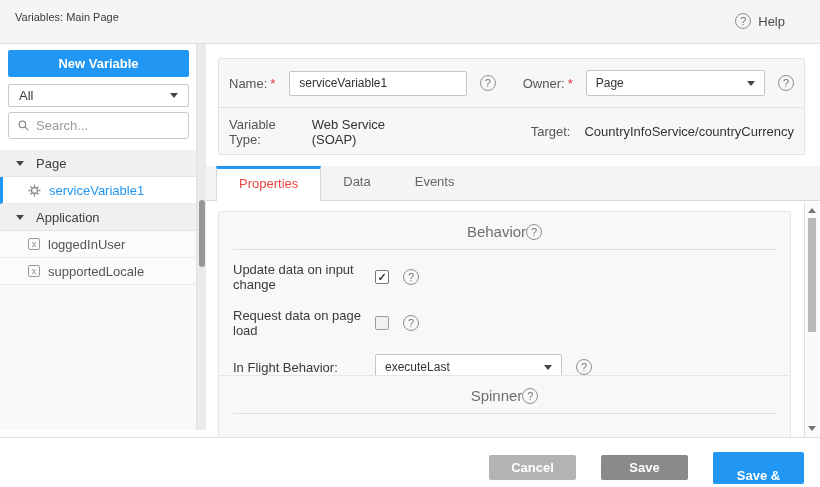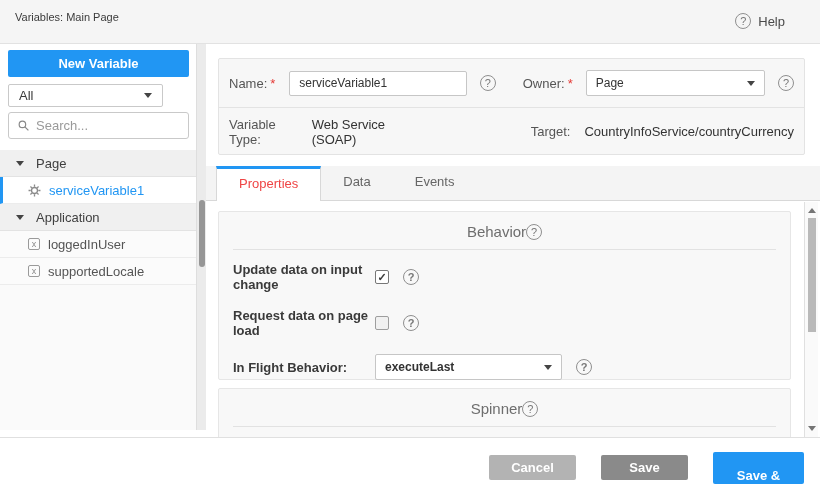--- a/index.html
+++ b/index.html
@@ -15,21 +15,21 @@
   .header-help { position:absolute; right:35px; top:13px; display:flex; align-items:center; gap:7px;
     color:#4a4a4a; cursor:pointer; }
   .help-circle { display:inline-flex; align-items:center; justify-content:center;
     width:16px; height:16px; border:1px solid #8f8f8f; border-radius:50%;
     font-size:11px; color:#777; background:transparent; flex:0 0 auto; }
   
   .sidebar { position:absolute; left:0; top:44px; width:196px; height:386px; background:#fff; }
   .btn-new-variable { position:absolute; left:8px; top:6px; width:181px; height:27px;
     background:#2196f3; color:#fff; font-weight:bold; font-size:13px; border:none; border-radius:2px;
     display:flex; align-items:center; justify-content:center; cursor:pointer; }
-  .filter-select { position:absolute; left:8px; top:40px; width:155px; height:23px;
+  .filter-select { position:absolute; left:8px; top:40px; width:181px; height:23px;
     background:#fff; border:1px solid #c9c9c9; border-radius:2px;
     display:flex; align-items:center; padding:0 10px; cursor:pointer; }
   .filter-select .sel-text { flex:1; color:#3a3a3a; }
   .caret-down { width:0; height:0; border-left:4px solid transparent; border-right:4px solid transparent;
     border-top:5px solid #444; }
   .search-box { position:absolute; left:8px; top:68px; width:181px; height:27px;
     background:#fff; border:1px solid #c9c9c9; border-radius:3px;
     display:flex; align-items:center; padding:0 8px; gap:6px; }
   .search-box input { border:none; outline:none; flex:1; font-size:13px; color:#333;
     font-family:"Liberation Sans", sans-serif; background:transparent; min-width:0; }
@@ -68,25 +68,25 @@
   .tab-bar { position:absolute; left:0; top:122px; width:614px; height:35px;
     background:#f4f4f4; border-bottom:1px solid #d8d8d8; padding-left:10px; display:flex; align-items:flex-end; }
   .tab { height:34px; line-height:32px; padding:0 22px; color:#666; cursor:pointer; position:relative; }
   .tab.active { background:#fff; color:#ef4444; border:1px solid #d8d8d8; border-bottom:none;
     border-top:3px solid #2196f3; height:35px; line-height:30px; margin-bottom:-1px; }
   
   .content { position:absolute; left:0; top:157px; width:598px; height:236px; background:#fff; overflow:hidden; }
   .card { position:absolute; left:12px; width:573px; background:#f8f8f8;
     border:1px solid #e6e6e6; border-radius:2px; }
   .card-behavior { top:10px; height:169px; }
-  .card-spinner { top:187px; height:80px; }
+  .card-spinner { top:174px; height:80px; }
   .card-header { display:flex; align-items:center; justify-content:center; padding:11px 14px 9px 14px; }
   .card-title { font-size:15px; color:#6e6e6e; }
   .card-divider { border-bottom:1px solid #e2e2e2; margin:0 14px; }
-  .card-body { padding:12px 14px;font-weight:bold; }
+  .card-body { padding:12px 14px; }
   .prop-row { display:flex; align-items:center; margin-bottom:16px; }
   .prop-row:last-child { margin-bottom:0; }
   .prop-label { width:142px; color:#3a3a3a; flex:0 0 auto; }
   .checkbox { width:14px; height:14px; border:1px solid #9e9e9e; border-radius:2px; background:#f1f1f1;
     display:inline-flex; align-items:center; justify-content:center; cursor:pointer; flex:0 0 auto; }
   .checkbox.checked { background:#fff; border-color:#777; }
   .checkbox.checked::after { content:"\2713"; font-size:11px; font-weight:bold; color:#3d3d3d; line-height:1; }
   .prop-help { margin-left:14px; }
   .inflight-select { width:187px; }
   .props-scrollbar { position:absolute; left:598px; top:158px; width:14px; height:235px;

